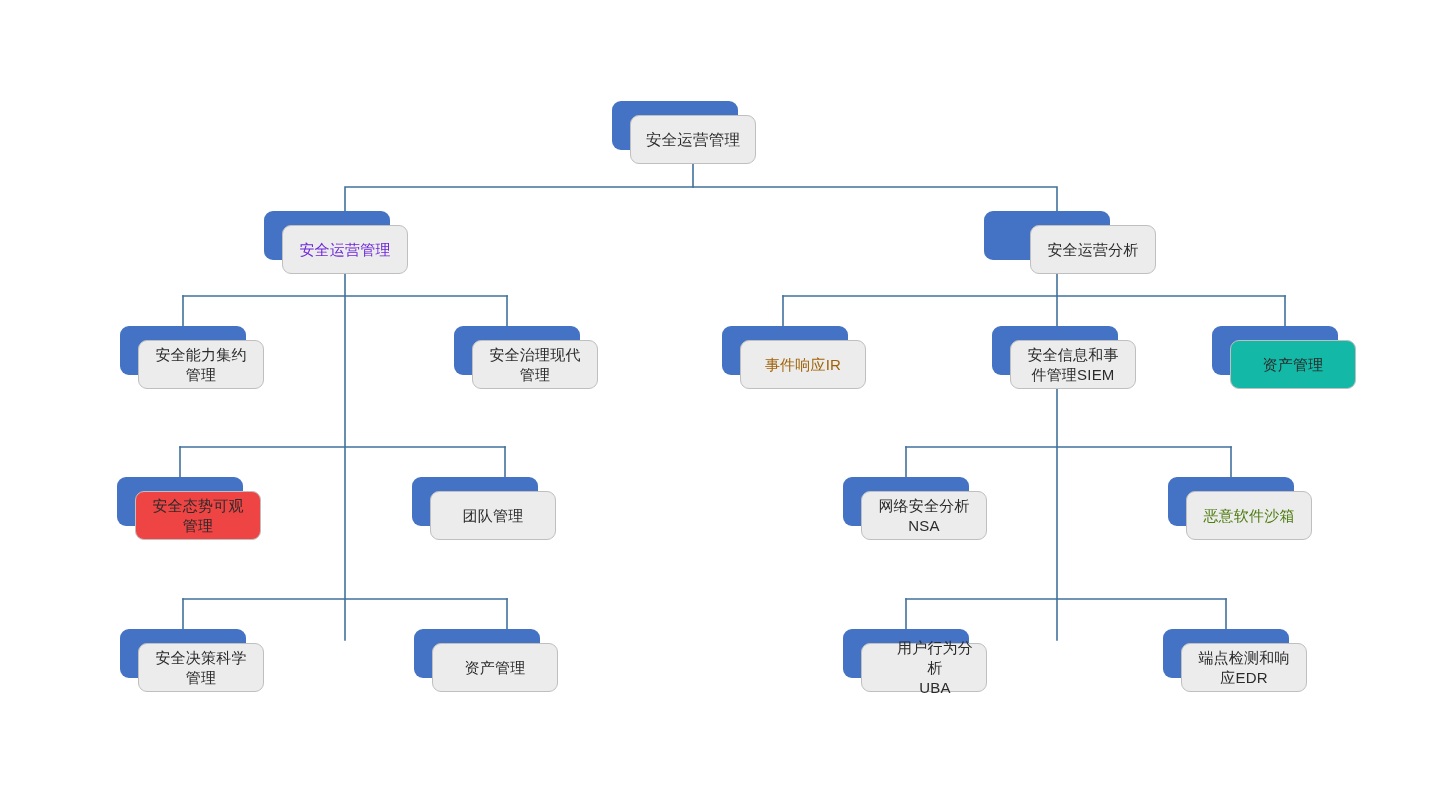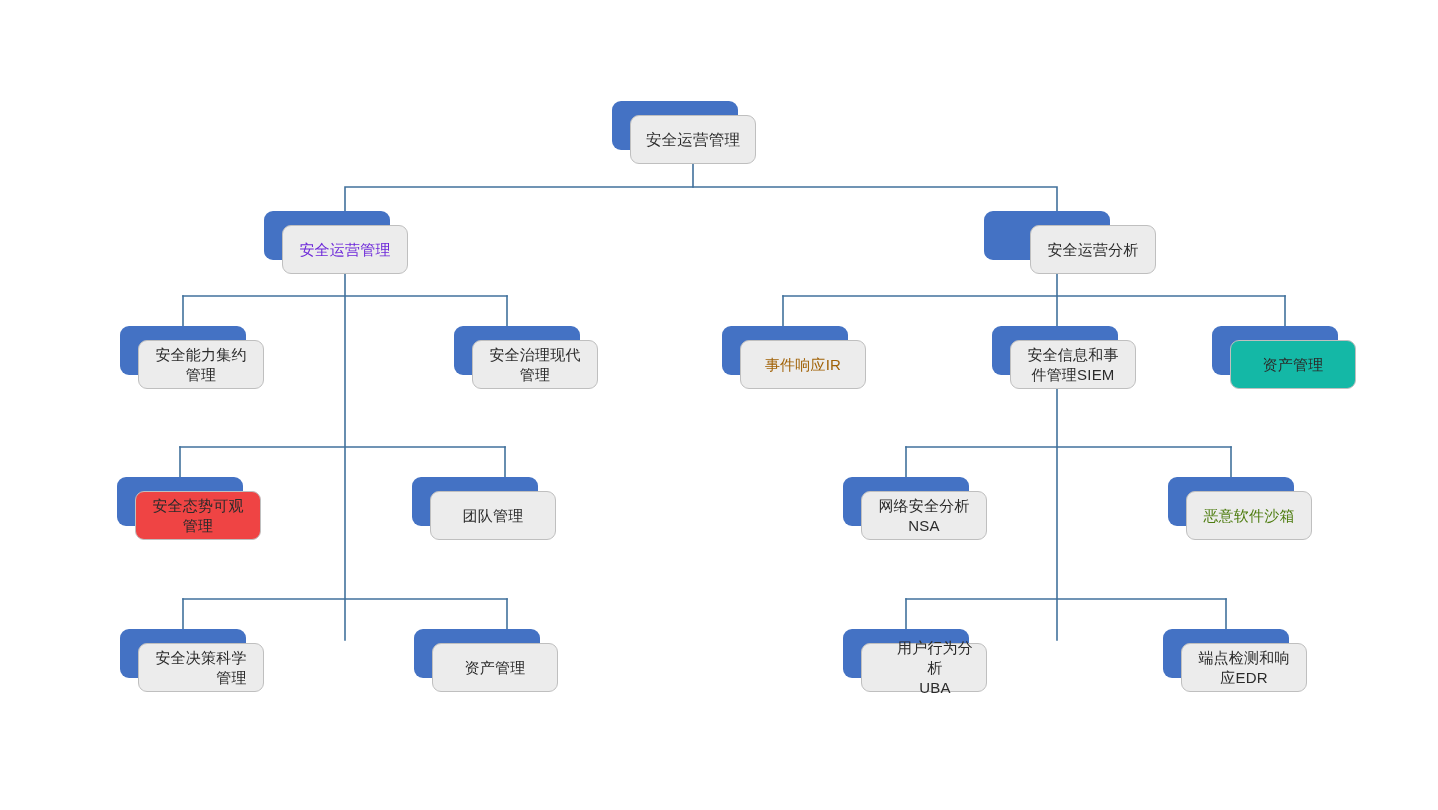--- a/index.html
+++ b/index.html
@@ -124,21 +124,21 @@
   </div>
       <div class="node lvl3" style="left: 412px; top: 477px; width: 126px; height: 49px;">
     <div class="shadow" style="background: rgb(68, 114, 196);"></div>
     <div class="card" style="background: rgb(236, 236, 236); border-color: rgb(191, 191, 191);">
       <div class="label" style="color: rgb(43, 43, 43);">团队管理</div>
     </div>
   </div>
       <div class="node lvl3" style="left: 120px; top: 629px; width: 126px; height: 49px;">
     <div class="shadow" style="background: rgb(68, 114, 196);"></div>
     <div class="card" style="background: rgb(236, 236, 236); border-color: rgb(191, 191, 191);">
-      <div class="label" style="color: rgb(43, 43, 43); text-align: right;">安全决策科学
+      <div class="label" style="color: rgb(43, 43, 43);">安全决策科学
 管理</div>
     </div>
   </div>
       <div class="node lvl3" style="left: 414px; top: 629px; width: 126px; height: 49px;">
     <div class="shadow" style="background: rgb(68, 114, 196);"></div>
     <div class="card" style="background: rgb(236, 236, 236); border-color: rgb(191, 191, 191);">
       <div class="label" style="color: rgb(43, 43, 43);">资产管理</div>
     </div>
   </div>
       <div class="node lvl3" style="left: 722px; top: 326px; width: 126px; height: 49px;">

